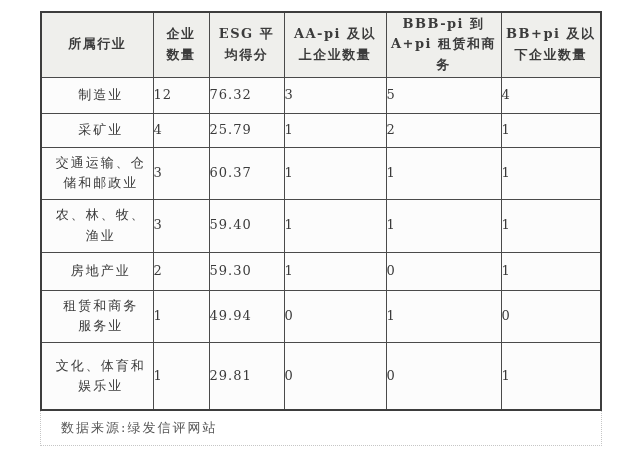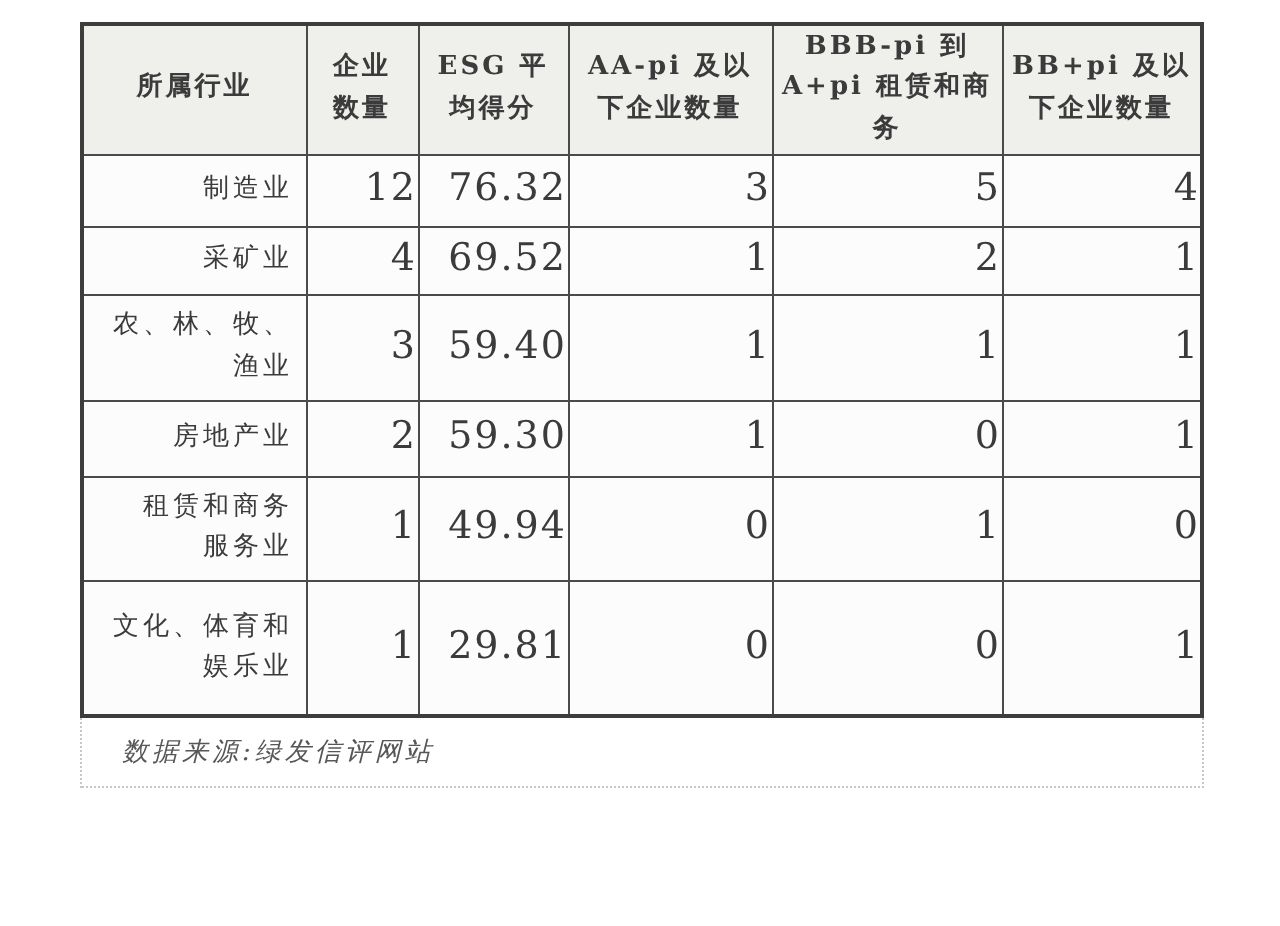--- a/index.html
+++ b/index.html
@@ -33,27 +33,27 @@
   }
   table.esg th {
     background: #efefec;
     font-weight: bold;
     font-size: 13px;
     line-height: 1.6;
     text-align: center;
     letter-spacing: 1.5px;
   }
   table.esg td {
-    font-size: 19px;
-    text-align: right;
+    font-size: 13px;
+    text-align: left;
     letter-spacing: 1px;
     line-height: 1.55;
   }
   table.esg td.industry {
-    text-align: right;
+    text-align: center;
     padding-left: 13px;
     padding-right: 6px;
     font-size: 13px;
     letter-spacing: 2px;
   }
   
   tr.hdr      { height: 65px; }
   tr.r0 { height: 36px; }
   tr.r1 { height: 34px; }
   tr.r2 { height: 52px; }
@@ -68,21 +68,20 @@
     border-left: 1px dotted #c6c6c6;
     border-right: 1px dotted #c6c6c6;
     border-bottom: 1px dotted #c6c6c6;
     display: flex;
     align-items: center;
     padding-left: 20px;
     box-sizing: border-box;
     color: #575757;
     font-size: 13px;
     letter-spacing: 2px;
-    font-style: italic;
   }
 </style>
 </head>
 <body>
 
 <div class="figure">
   <table class="esg">
     <colgroup>
       <col style="width:112px">
       <col style="width:56px">
@@ -92,42 +91,51 @@
       <col style="width:100px">
     </colgroup>
     <thead>
       <tr class="hdr">
         <th>所属行业</th>
         <th>企业
 数量</th>
         <th>ESG 平
 均得分</th>
         <th>AA-pi 及以
-下企业数量</th>
+上企业数量</th>
         <th>BBB-pi 到
 A+pi 租赁和商务</th>
         <th>BB+pi 及以
 下企业数量</th>
       </tr>
     </thead>
     <tbody>
       <tr class="r0">
         <td class="industry">制造业</td>
         <td>12</td>
         <td>76.32</td>
         <td>3</td>
         <td>5</td>
         <td>4</td>
       </tr>
       <tr class="r1">
         <td class="industry">采矿业</td>
         <td>4</td>
-        <td>69.52</td>
+        <td>25.79</td>
         <td>1</td>
         <td>2</td>
+        <td>1</td>
+      </tr>
+      <tr class="r2">
+        <td class="industry">交通运输、仓
+储和邮政业</td>
+        <td>3</td>
+        <td>60.37</td>
+        <td>1</td>
+        <td>1</td>
         <td>1</td>
       </tr>
       <tr class="r3">
         <td class="industry">农、林、牧、
 渔业</td>
         <td>3</td>
         <td>59.40</td>
         <td>1</td>
         <td>1</td>
         <td>1</td>

